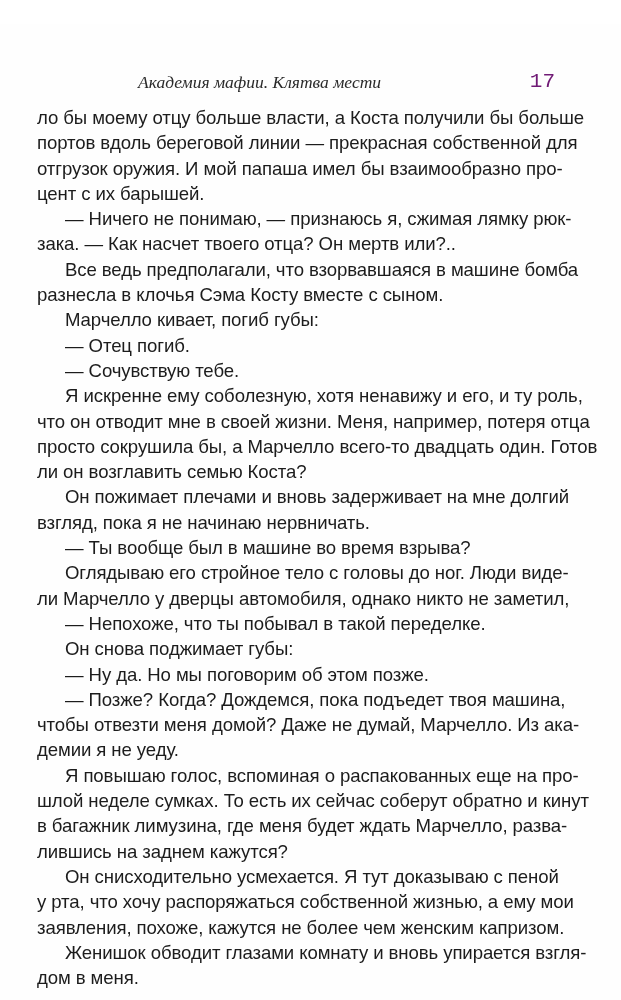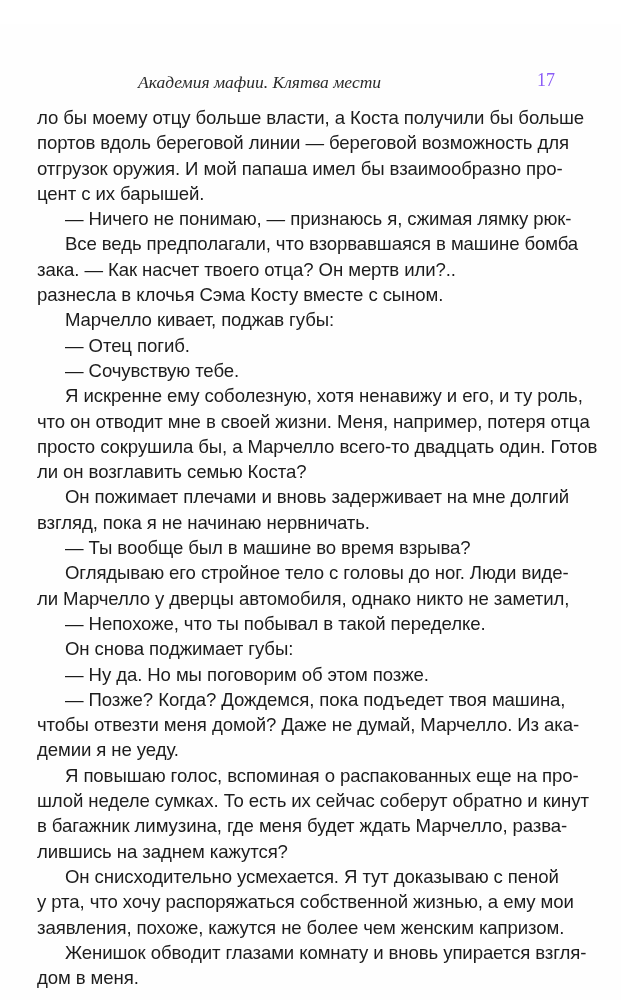--- a/index.html
+++ b/index.html
@@ -38,23 +38,23 @@
       font-family: "Liberation Serif", serif;
       font-style: italic;
       font-size: 17.5px;
       top: 2px;
       color: #2a2a2a;
     }
     .page-number {
       position: absolute;
       right: 0;
       top: 0;
-      font-family: Liberation Serif, serif;
-      font-size: 18px;
-      color: #8b5cf6;
+      font-family: Liberation Mono, monospace;
+      font-size: 21px;
+      color: #701a75;
     }
     .body-text {
       position: absolute;
       top: 81px;
       left: 37px;
       width: 518px;
     }
     .line {
       display: block;
       height: 25.3px;
@@ -77,28 +77,28 @@
 </head>
 <body>
 
 <div class="page">
   <div class="running-head">
     <span class="running-title">Академия мафии. Клятва мести</span>
     <span class="page-number">17</span>
   </div>
   <div class="body-text" id="body-text">
       <span class="line">ло бы моему отцу больше власти, а Коста получили бы больше</span>
-      <span class="line">портов вдоль береговой линии — береговой возможность для</span>
+      <span class="line">портов вдоль береговой линии — прекрасная собственной для</span>
       <span class="line">отгрузок оружия. И мой папаша имел бы взаимообразно про-</span>
       <span class="line last">цент с их барышей.</span>
       <span class="line indent">— Ничего не понимаю, — признаюсь я, сжимая лямку рюк-</span>
+      <span class="line last">зака. — Как насчет твоего отца? Он мертв или?..</span>
       <span class="line indent">Все ведь предполагали, что взорвавшаяся в машине бомба</span>
-      <span class="line last">зака. — Как насчет твоего отца? Он мертв или?..</span>
       <span class="line last">разнесла в клочья Сэма Косту вместе с сыном.</span>
-      <span class="line indent last">Марчелло кивает, поджав губы:</span>
+      <span class="line indent last">Марчелло кивает, погиб губы:</span>
       <span class="line indent last">— Отец погиб.</span>
       <span class="line indent last">— Сочувствую тебе.</span>
       <span class="line indent">Я искренне ему соболезную, хотя ненавижу и его, и ту роль,</span>
       <span class="line">что он отводит мне в своей жизни. Меня, например, потеря отца</span>
       <span class="line">просто сокрушила бы, а Марчелло всего-то двадцать один. Готов</span>
       <span class="line last">ли он возглавить семью Коста?</span>
       <span class="line indent">Он пожимает плечами и вновь задерживает на мне долгий</span>
       <span class="line last">взгляд, пока я не начинаю нервничать.</span>
       <span class="line indent last">— Ты вообще был в машине во время взрыва?</span>
       <span class="line indent">Оглядываю его стройное тело с головы до ног. Люди виде-</span>

